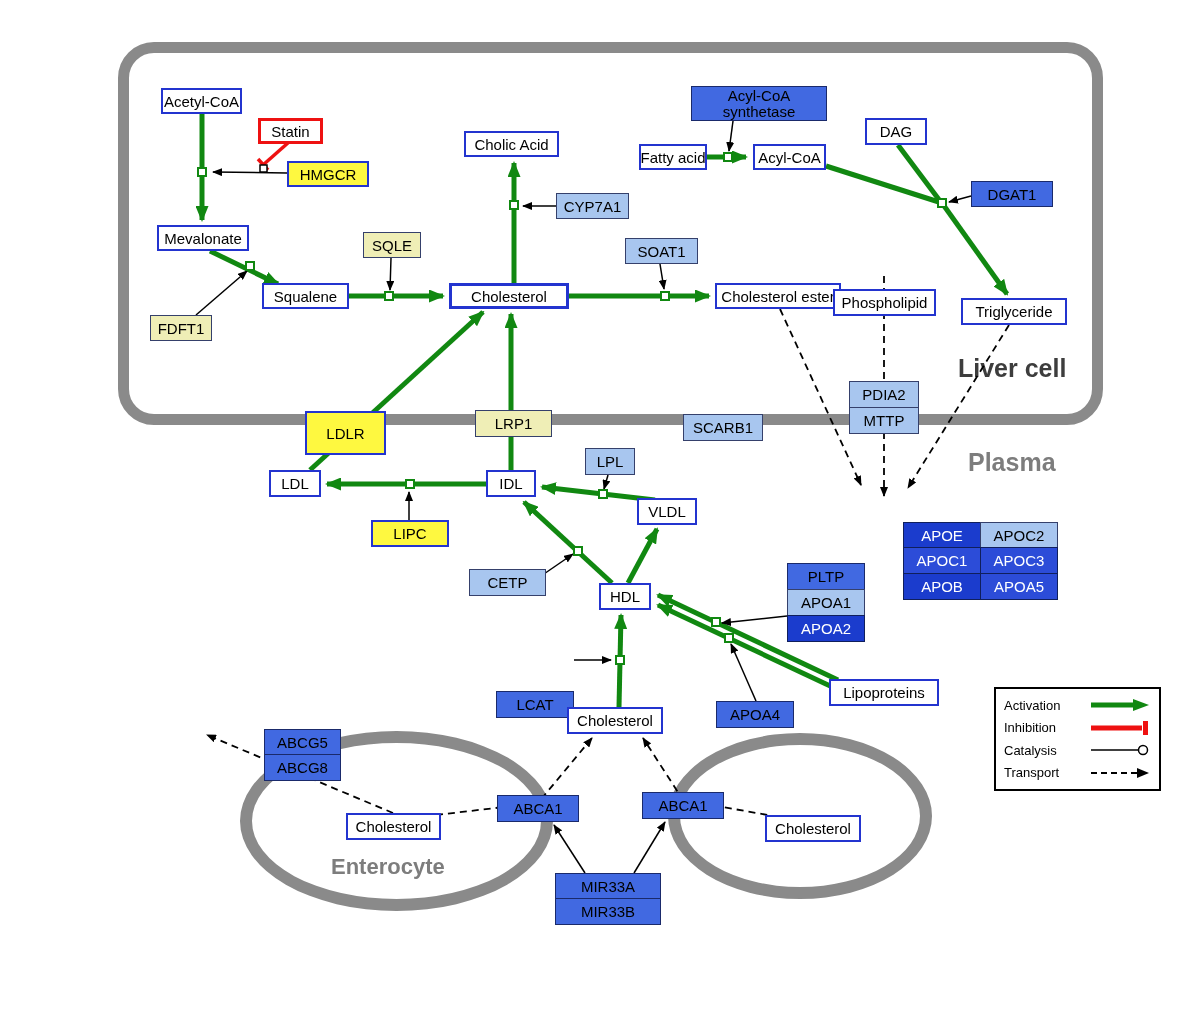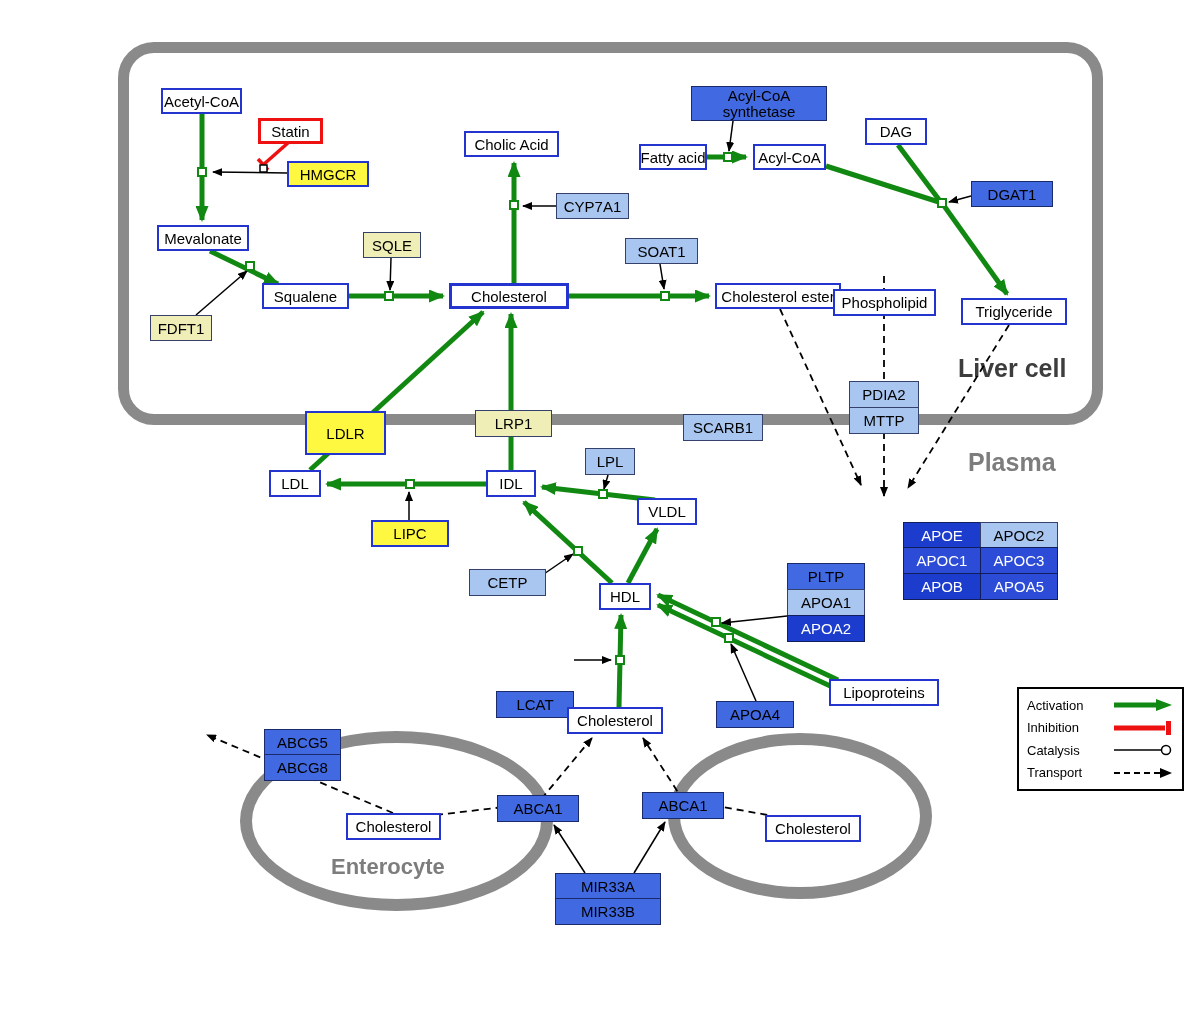--- a/index.html
+++ b/index.html
@@ -21,21 +21,21 @@
   .yl{background:#fef840;border:2px solid #2334cf;}
   .py{background:#efeeb6;border:1px solid #35406b;}
   .lb{background:#a8c6ef;border:1px solid #35406b;}
   .bl{background:#4169e1;border:1px solid #1a2a6b;}
   .db{background:#1b3ccd;border:1px solid #101f5c;color:#fff;}
   .mdb{background:#2c4cd8;border:1px solid #101f5c;color:#fff;}
   .wrap{white-space:normal;line-height:16px;margin-left:26px;}
   
   .legend{position:absolute;left:994px;top:687px;width:167px;height:104px;box-sizing:border-box;
           border:2px solid #000;background:#fff;z-index:3;display:flex;flex-direction:column;
-          justify-content:space-around;padding:5px 8px;margin-left:23px;}
+          justify-content:space-around;padding:5px 8px;}
   .lrow{display:flex;align-items:center;justify-content:space-between;height:18px;}
   .llabel{font-size:13px;color:#000;}
   .lglyph{flex:0 0 auto;}
 </style>
 </head>
 <body>
 
 <div id="stage">
 
   <div class="membrane rect-membrane" style="left:118px;top:42px;width:985px;height:383px;"></div>

